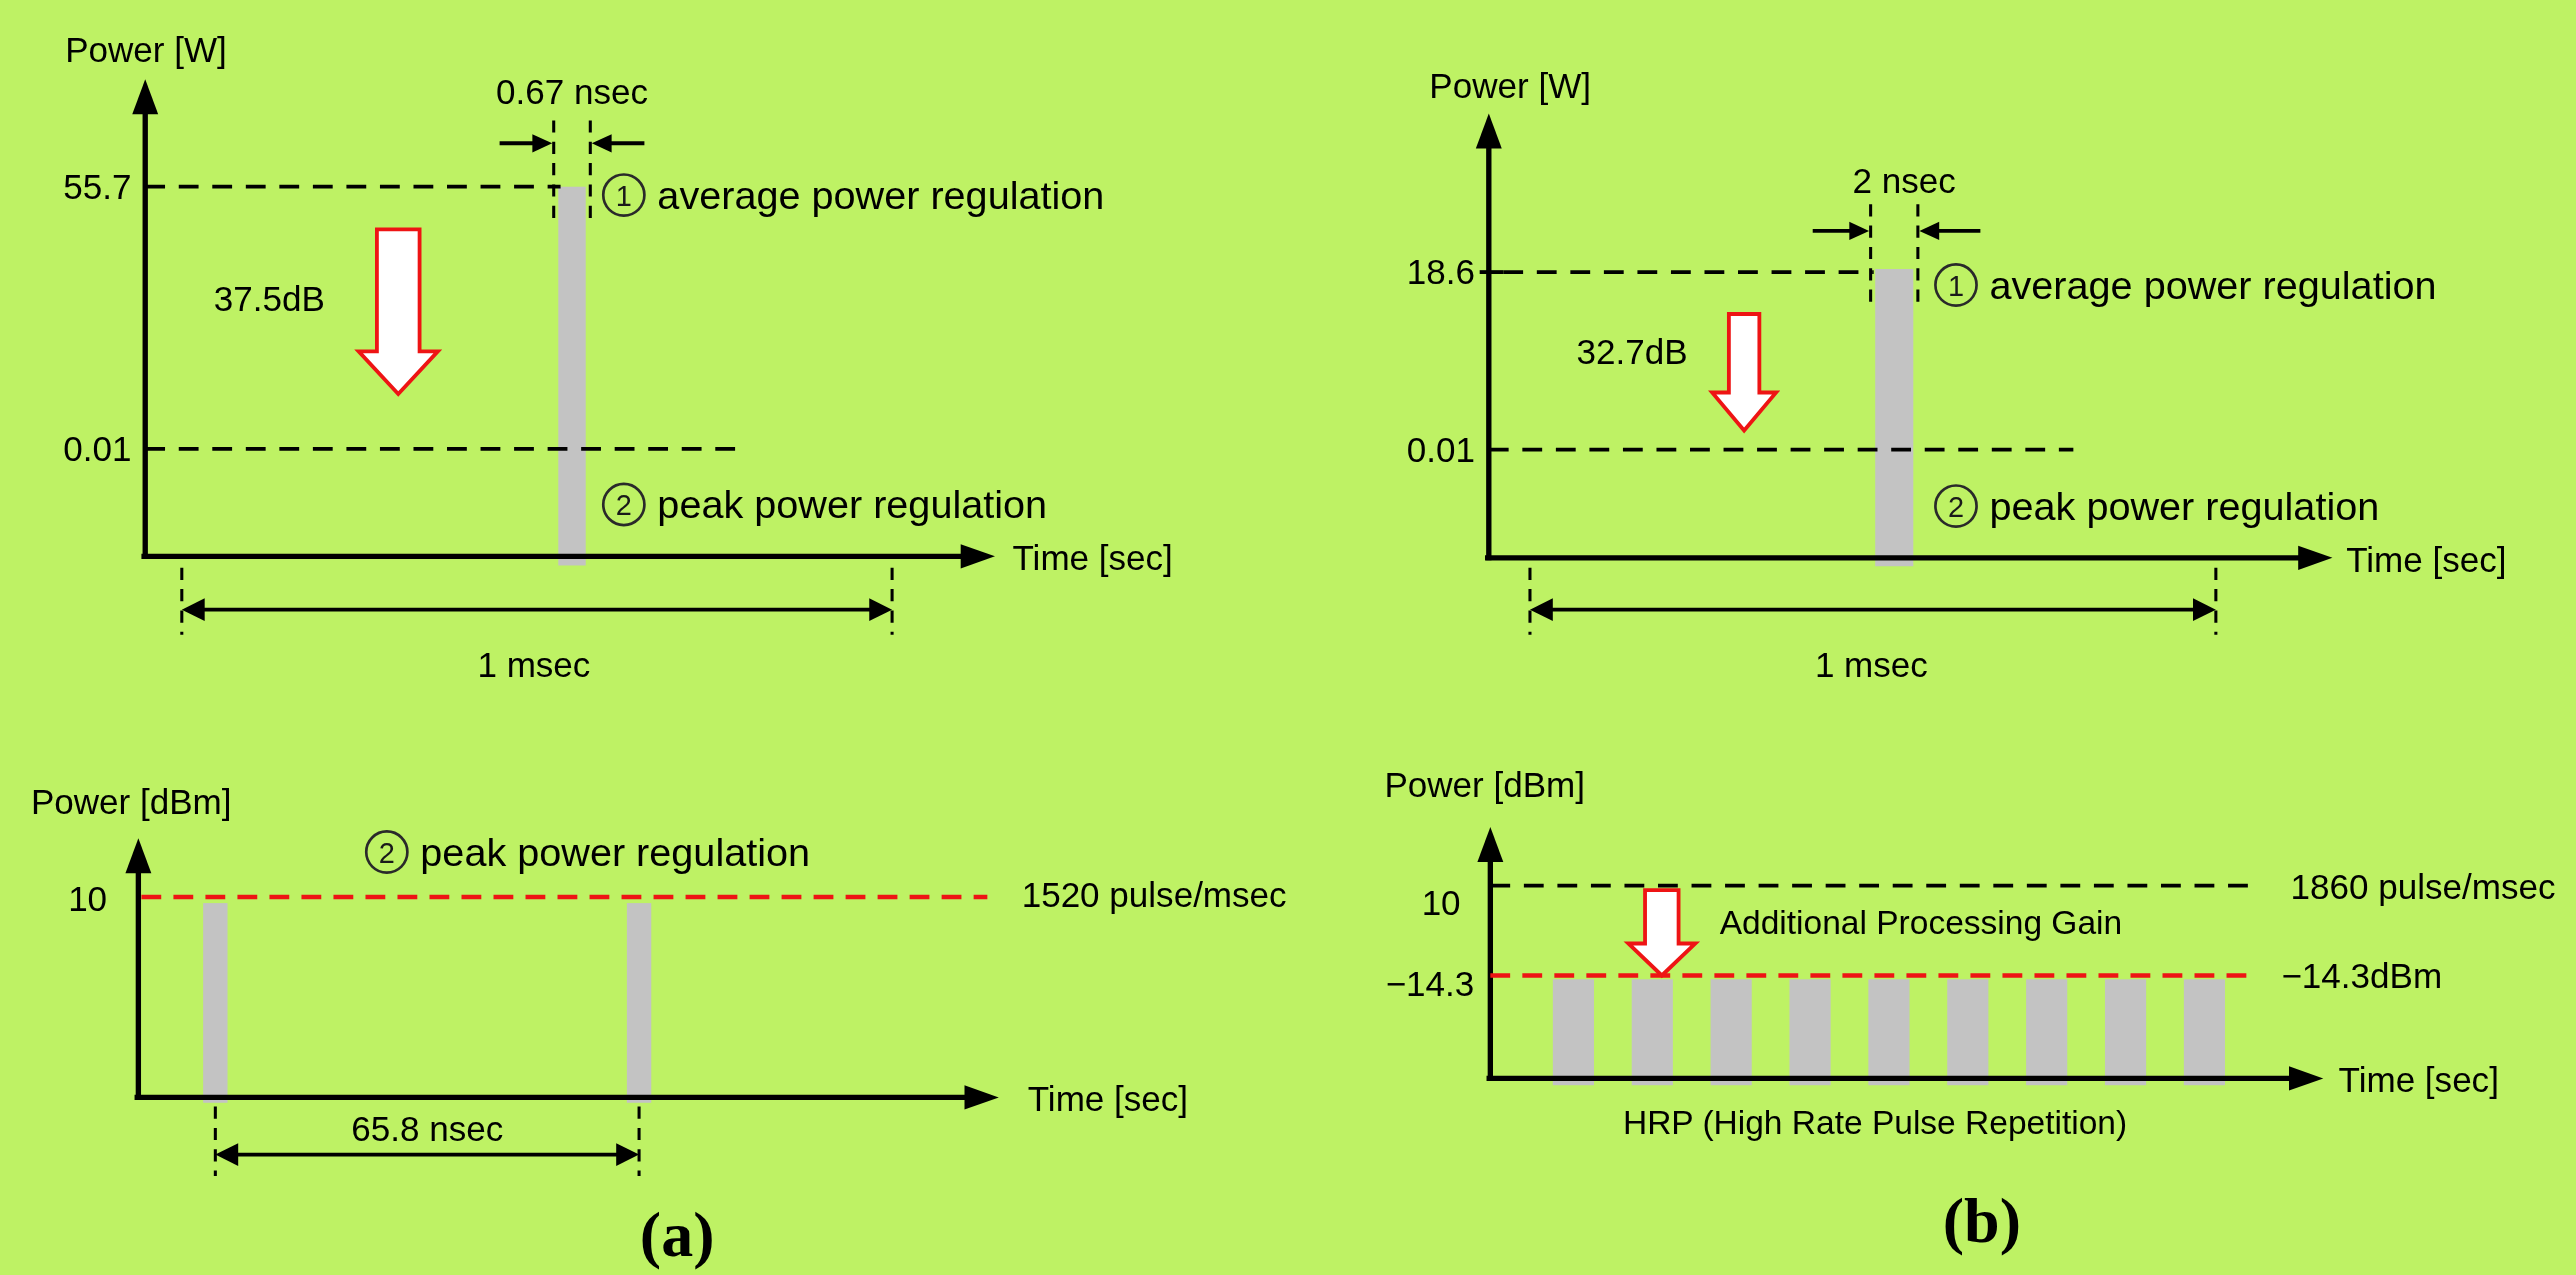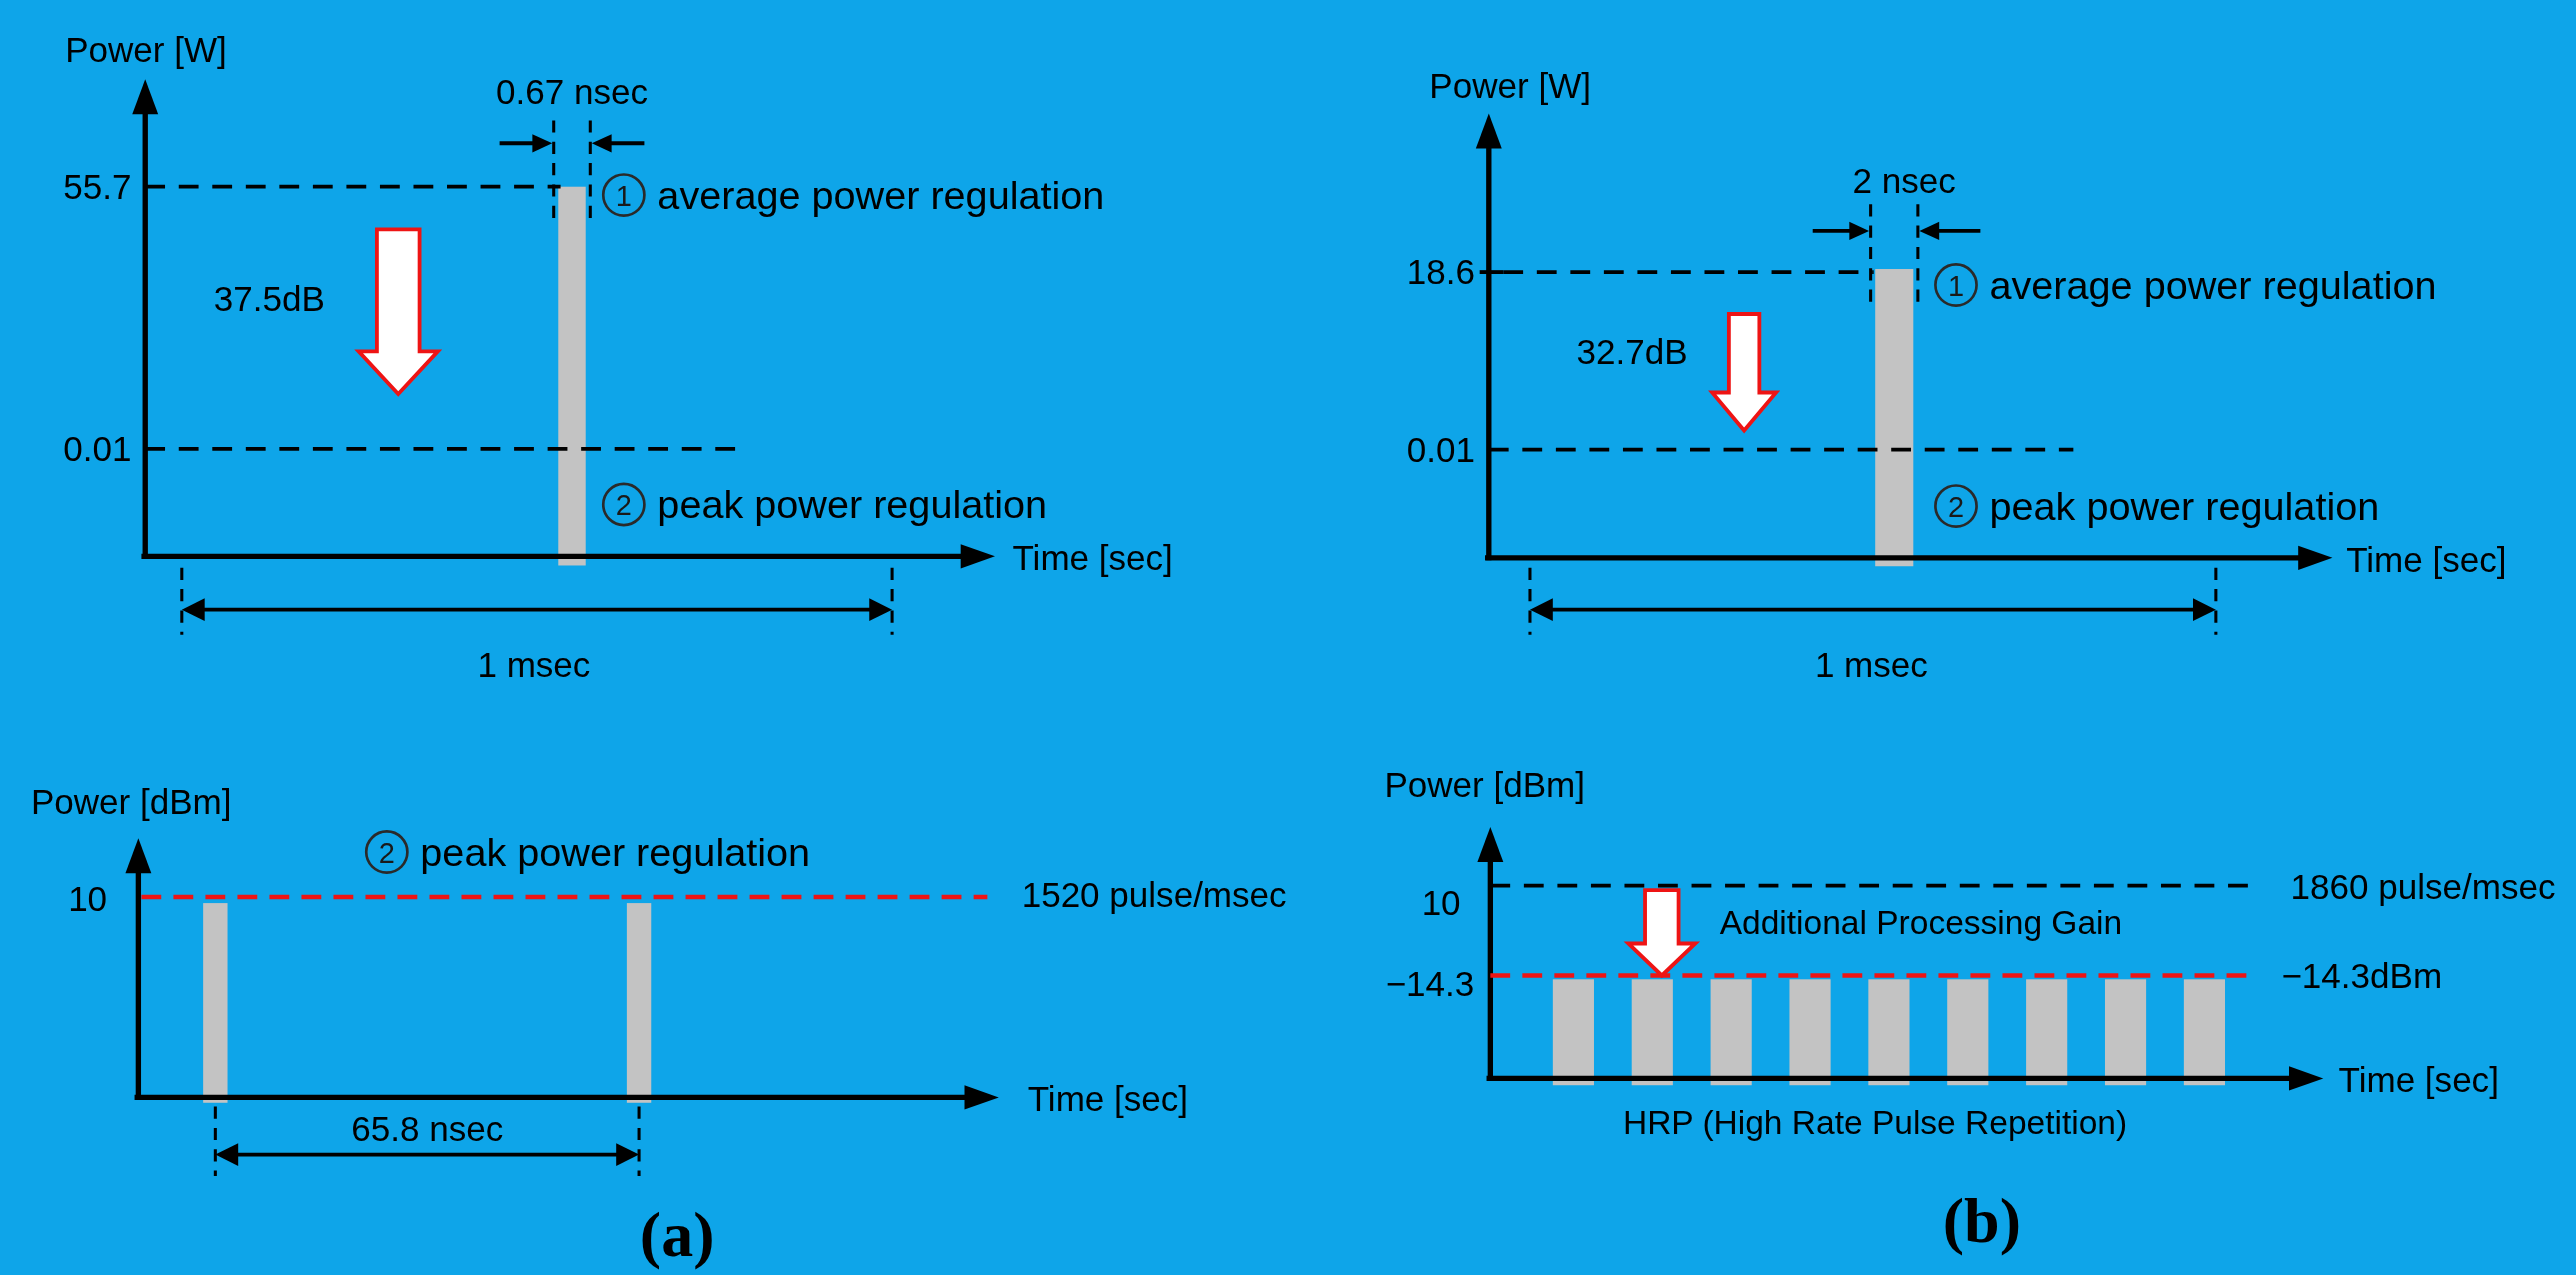--- a/index.html
+++ b/index.html
@@ -1,16 +1,16 @@
 <!DOCTYPE html>
 <html style="font-size:12.2px"><head>
 <meta charset="utf-8">
 <style>
   html,body{margin:0;padding:0;background:#ffffff;}
-  .canvas{position:relative;width:2576px;height:1275px;background:#0ea5e9;overflow:hidden;}
+  .canvas{position:relative;width:2576px;height:1275px;background:#bef264;overflow:hidden;}
   svg{position:absolute;inset:0;display:block;}
   .lbl{font-family:"Liberation Sans","DejaVu Sans",sans-serif;font-size:46px;fill:#000;}
   .lbl-lg{font-family:"Liberation Sans","DejaVu Sans",sans-serif;font-size:52px;fill:#000;}
   .lbl-sm{font-family:"Liberation Sans","DejaVu Sans",sans-serif;font-size:44px;fill:#000;}
   .cap{font-family:"Liberation Serif","DejaVu Serif",serif;font-weight:bold;font-size:84px;fill:#000;}
   .axis{stroke:#000;stroke-width:7;fill:none;}
   .thin{stroke:#000;stroke-width:5;fill:none;}
   .dash-black{stroke:#000;stroke-width:5;stroke-dasharray:26 18;fill:none;}
   .dash-guide{stroke:#000;stroke-width:4;stroke-dasharray:16 12;fill:none;}
   .dash-red{stroke:#ee1414;stroke-width:6;stroke-dasharray:26 16;fill:none;}

